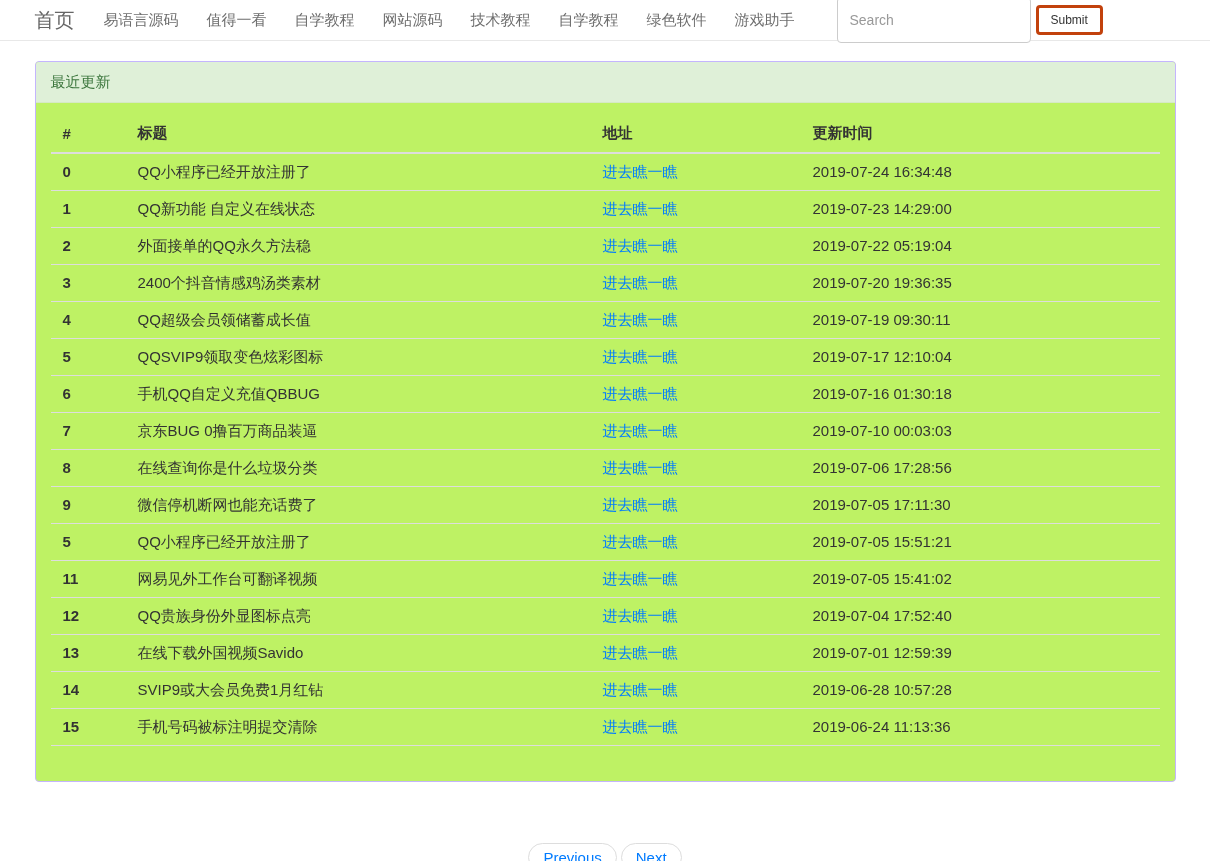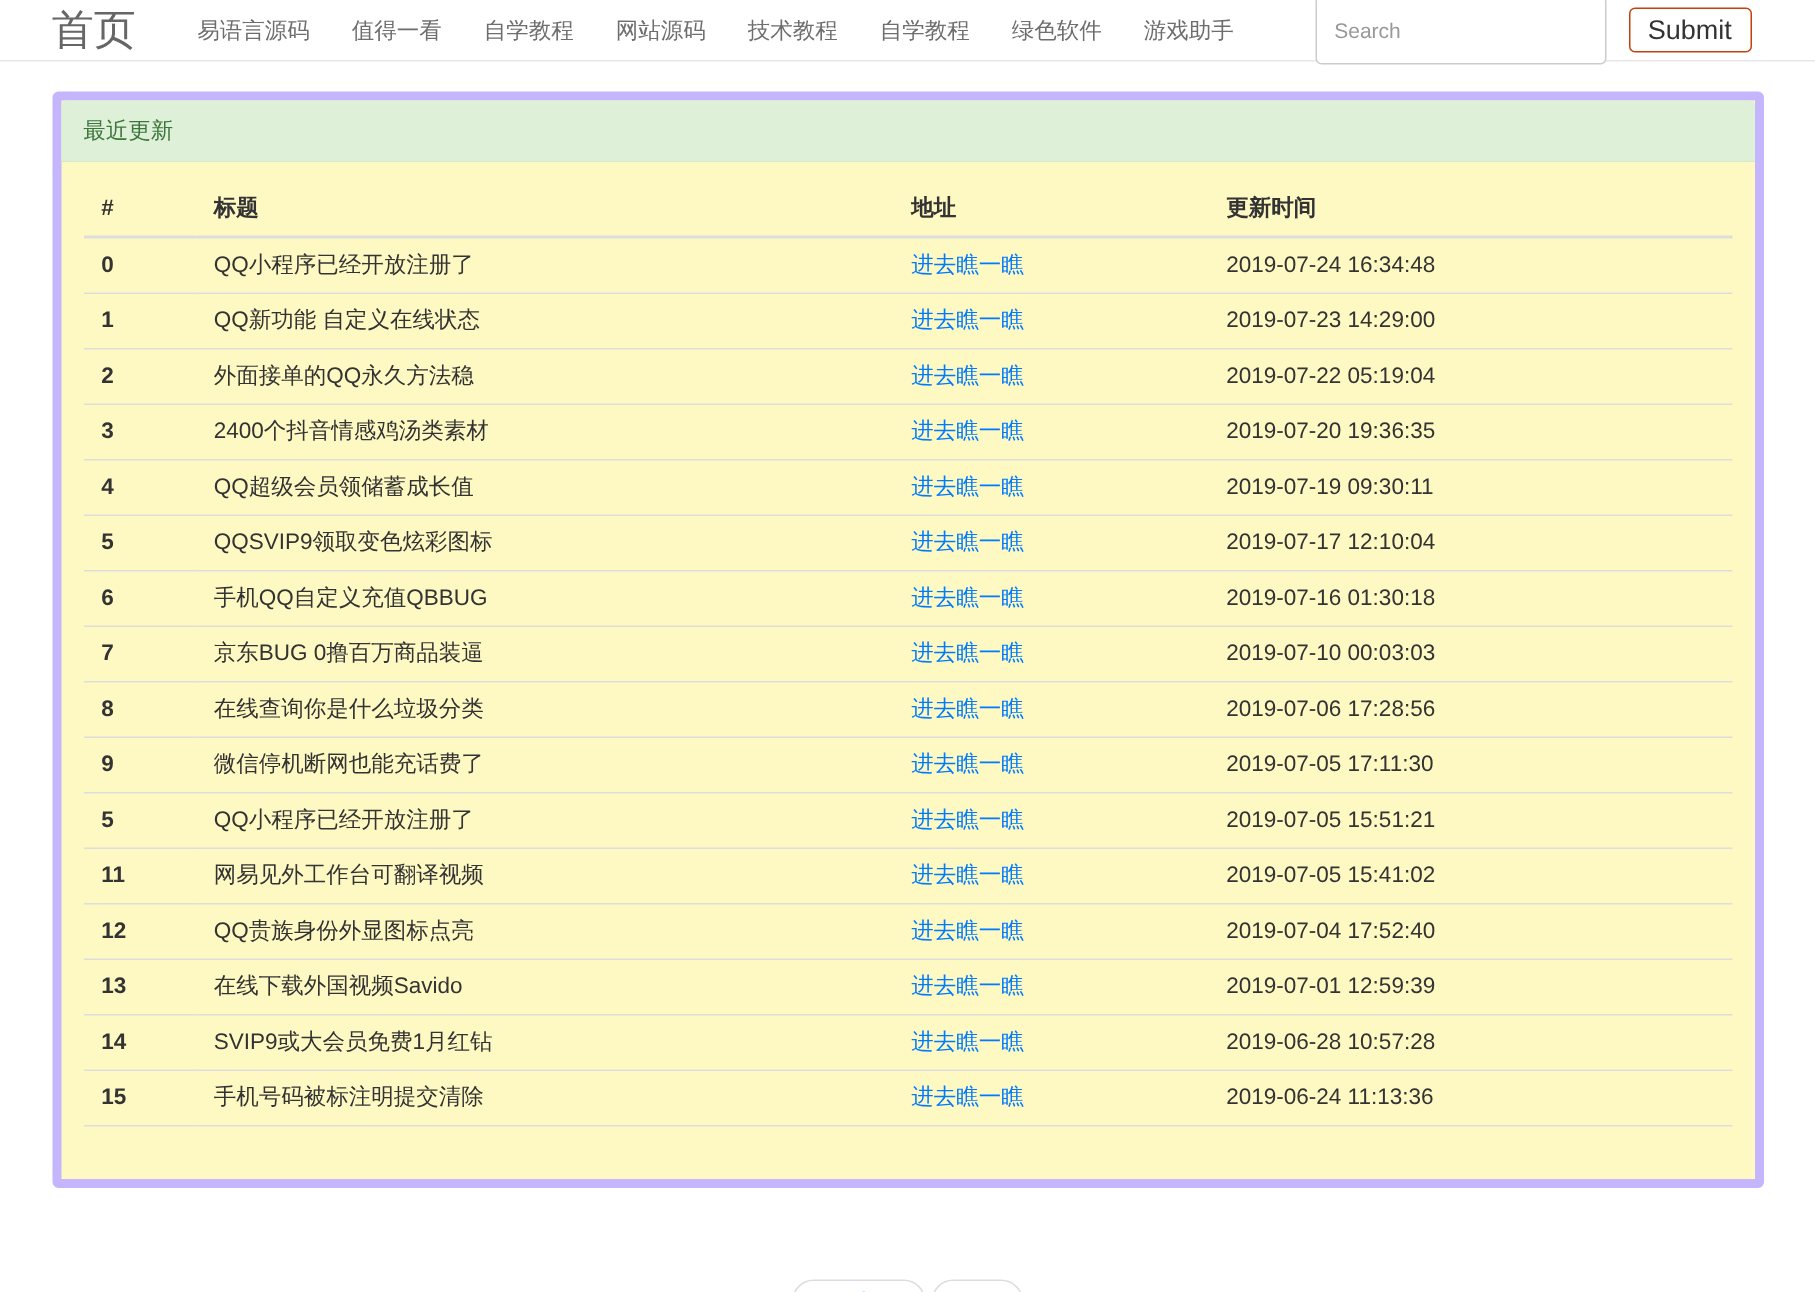--- a/index.html
+++ b/index.html
@@ -18,31 +18,31 @@
     border-bottom: 1px solid #e8e8e8;
   }
   .nav-inner {
     width: 1141px;
     margin: 0 auto;
     height: 40px;
     display: flex;
     align-items: center;
   }
   .brand {
-    font-size: 28px;
+    font-size: 20px;
     color: #666666;
     text-decoration: none;
     margin-right: 11px;
     white-space: nowrap;
     cursor: pointer;
   }
   .nav-items {
     list-style: none;
     display: flex;
-    margin: 16px;
+    margin: 4px;
     padding: 0;
     font-family: Liberation Serif, serif;
   }
   .nav-items li { display: block; }
   .nav-link {
     display: block;
     font-size: 15px;
     color: #6e6e6e;
     text-decoration: none;
     padding: 0 14px;
@@ -60,41 +60,41 @@
     padding: 0 12px;
     border: 1px solid #cccccc;
     border-radius: 4px;
     font-size: 14px;
     color: #c2410c;
     outline: none;
     font-family: "Liberation Sans", sans-serif;
   }
   .search-input::placeholder { color: #999999; }
   .submit-btn {
-    margin-left: 15px;
+    margin-left: 5px;
     height: 30px;
     padding: 0 12px;
     background: #ffffff;
-    border: 1px solid #c2410c;
+    border: 3px solid #c2410c;
     border-radius: 4px;
-    font-size: 18px;
+    font-size: 12px;
     color: #333333;
     cursor: pointer;
     font-family: "Liberation Sans", sans-serif;
   }
 
   
   .container {
     width: 1141px;
     margin: 20px auto 0;
   }
   .panel {
-    border: 6px solid #c4b5fd;
+    border: 1px solid #c4b5fd;
     border-radius: 4px;
-    background: #fef9c3;
+    background: #bef264;
   }
   .panel-heading {
     background: #dff0d8;
     color: #3c763d;
     font-size: 15px;
     padding: 11px 15px 10px;
     border-bottom: 1px solid #d6e9c6;
     border-radius: 3px 3px 0 0;
   }
   .panel-body { padding: 12px 15px 15px; }

